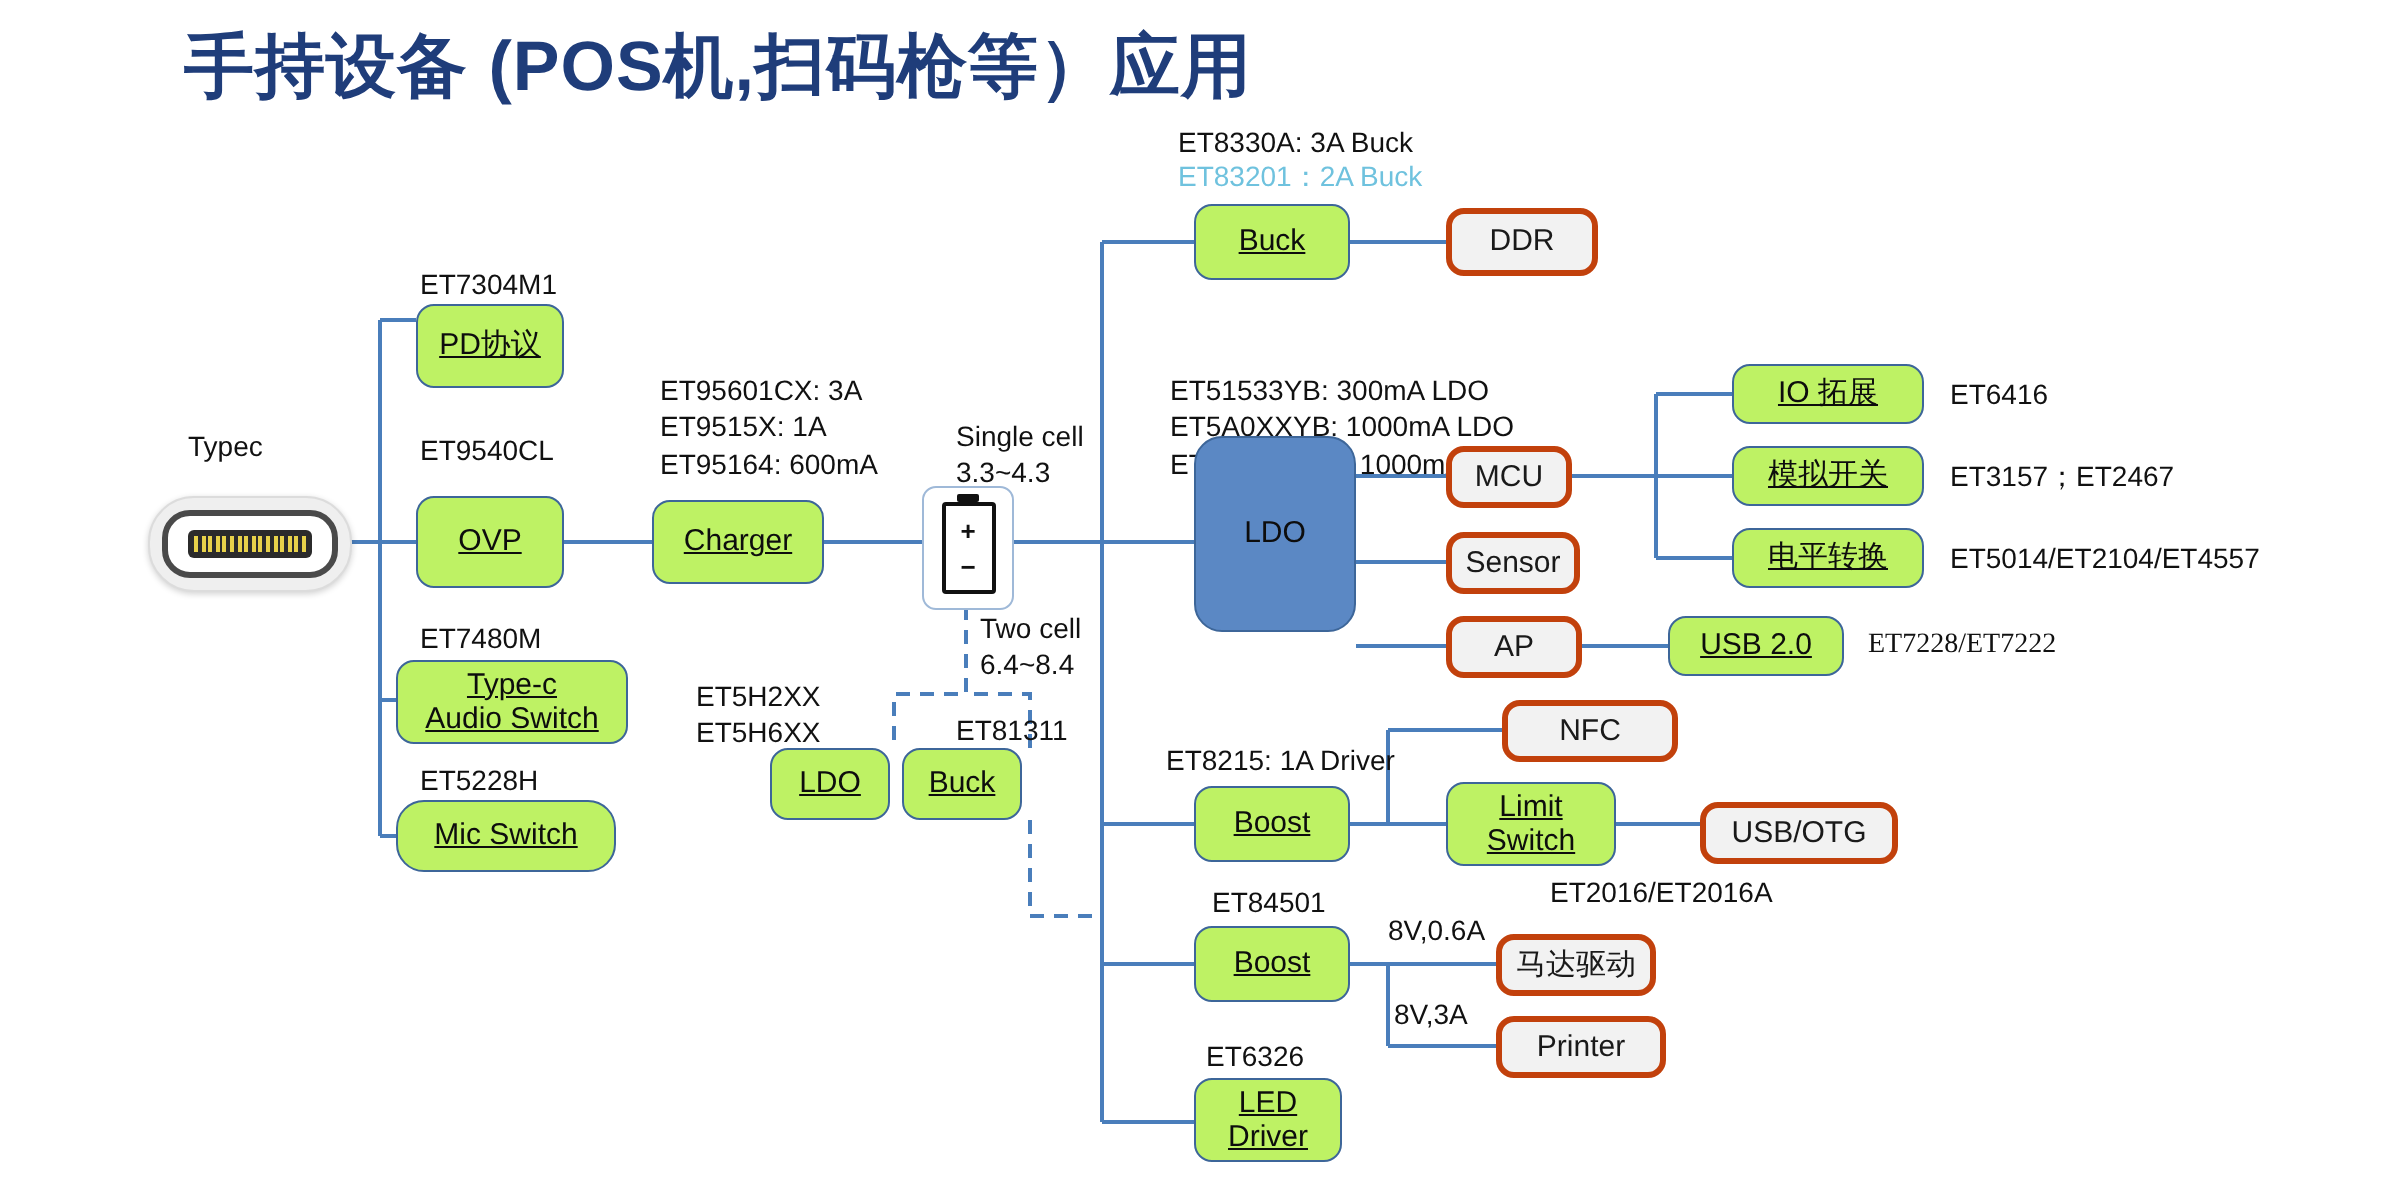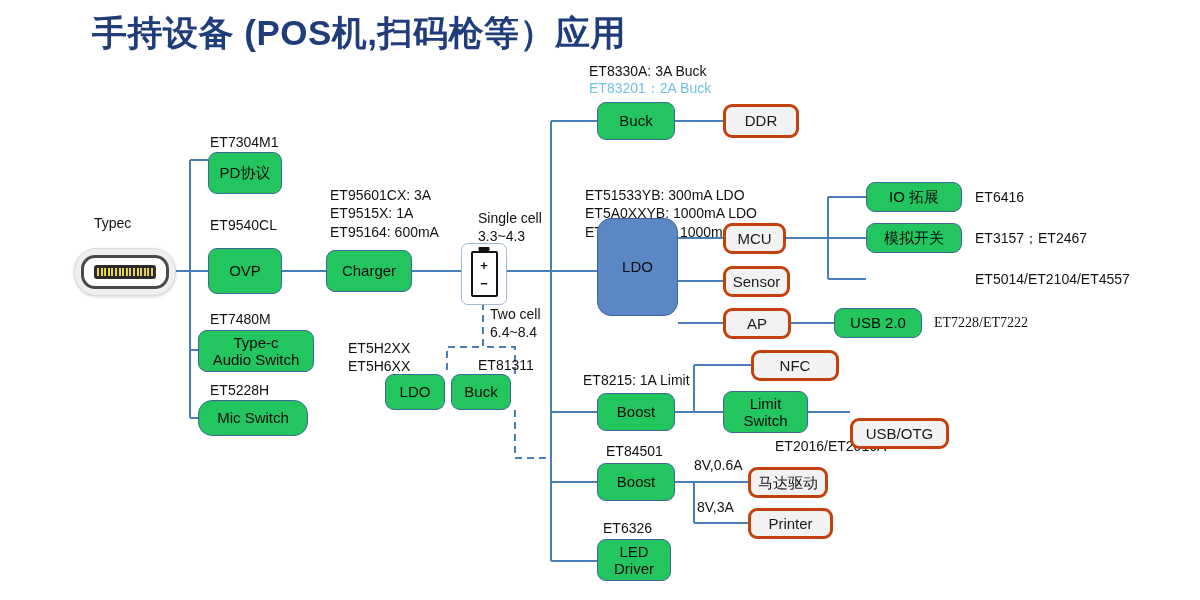--- a/index.html
+++ b/index.html
@@ -41,23 +41,24 @@
     display: flex;
     align-items: center;
     justify-content: center;
     text-align: center;
     border-radius: 9px;
     font-size: 15px;
     line-height: 1.15;
     white-space: pre-line;
   }
   .node.blue {
-    background: #22c55e;
+    background: #bef264;
     border: 1px solid #3D6699;
     color: #0d0d0d;
+    text-decoration: underline;
   }
   .node.grey {
     background: #F2F2F2;
     border: 3px solid #c2410c;
     color: #1a1a1a;
   }
   .node.bigblue {
     background: #5B88C4;
     border: 1px solid #3D6699;
     color: #0d0d0d;
@@ -293,35 +294,36 @@
   <div class="node grey" style="left:723px; top:223px; width:63px; height:31px;">MCU</div>
   <div class="node grey" style="left:723px; top:266px; width:67px; height:31px;">Sensor</div>
   <div class="node grey" style="left:723px; top:308px; width:68px; height:31px;">AP</div>
 
   <div class="node blue" style="left:866px; top:182px; width:96px; height:30px;">IO 拓展</div>
   <div class="caption" style="left:975px; top:188px;">ET6416</div>
 
   <div class="node blue" style="left:866px; top:223px; width:96px; height:30px;">模拟开关</div>
   <div class="caption" style="left:975px; top:229px;">ET3157；ET2467</div>
 
+  <div class="node blue" style="left:866px; top:264px; width:96px; height:30px;">电平转换</div>
   <div class="caption" style="left:975px; top:270px;">ET5014/ET2104/ET4557</div>
 
   <div class="node blue" style="left:834px; top:308px; width:88px; height:30px;">USB 2.0</div>
   <div class="caption" style="left:934px; top:314px;font-family:Liberation Serif, serif;">ET7228/ET7222</div>
 
-  <div class="caption" style="left:583px; top:371px;">ET8215: 1A Limit</div>
+  <div class="caption" style="left:583px; top:371px;">ET8215: 1A Driver</div>
   <div class="node blue" style="left:597px; top:393px; width:78px; height:38px;">Boost</div>
 
   <div class="node grey" style="left:751px; top:350px; width:88px; height:31px;">NFC</div>
 
   <div class="node blue" style="left:723px; top:391px; width:85px; height:42px;">Limit
 Switch</div>
   <div class="caption" style="left:775px; top:437px;">ET2016/ET2016A</div>
 
-  <div class="node grey" style="left:850px; top:418px; width:99px; height:31px;">USB/OTG</div>
+  <div class="node grey" style="left:850px; top:401px; width:99px; height:31px;">USB/OTG</div>
 
   <div class="caption" style="left:606px; top:442px;">ET84501</div>
   <div class="node blue" style="left:597px; top:463px; width:78px; height:38px;">Boost</div>
 
   <div class="caption" style="left:694px; top:456px;">8V,0.6A</div>
   <div class="node grey" style="left:748px; top:467px; width:80px; height:31px;">马达驱动</div>
 
   <div class="caption" style="left:697px; top:498px;">8V,3A</div>
   <div class="node grey" style="left:748px; top:508px; width:85px; height:31px;">Printer</div>
 

